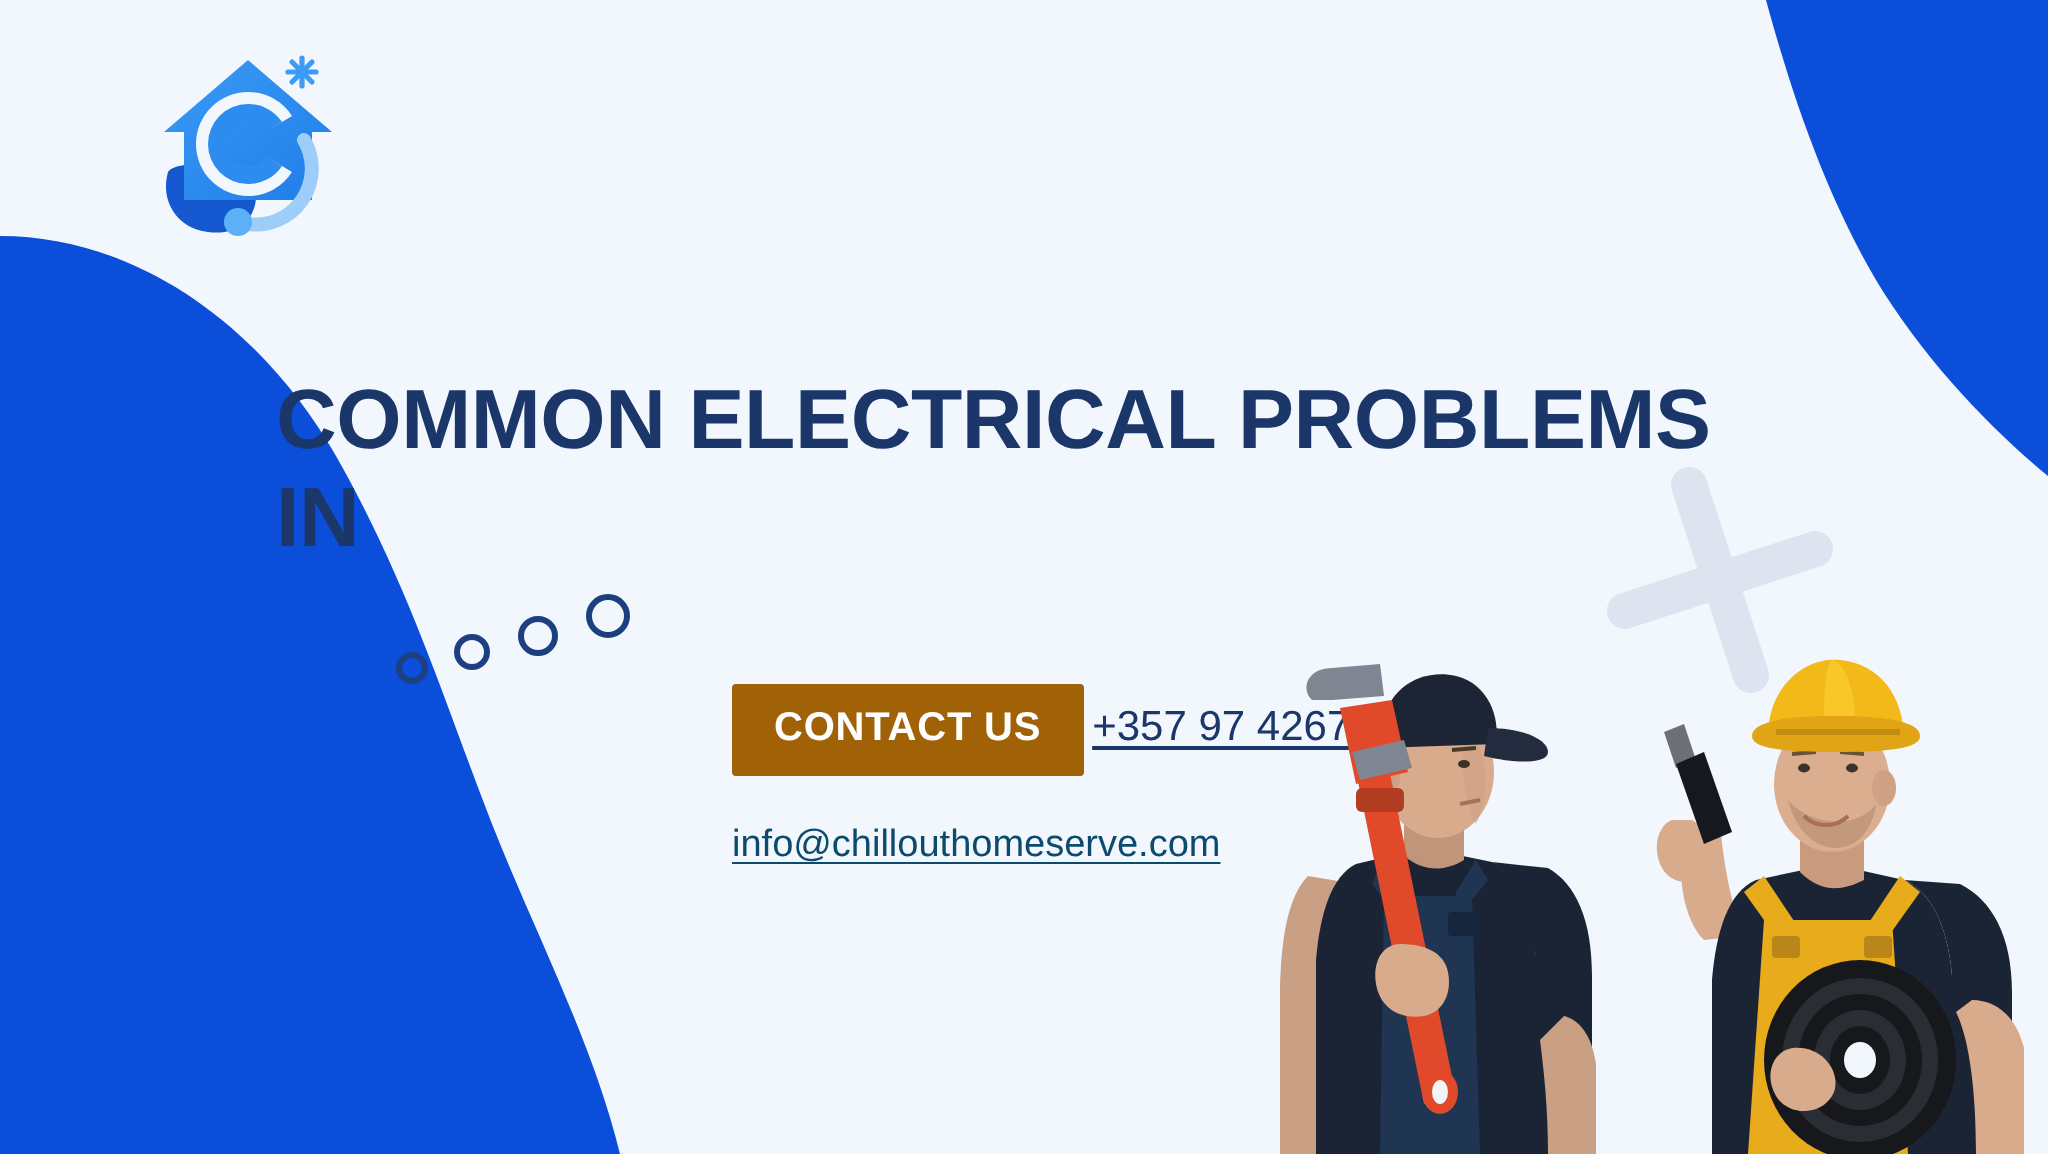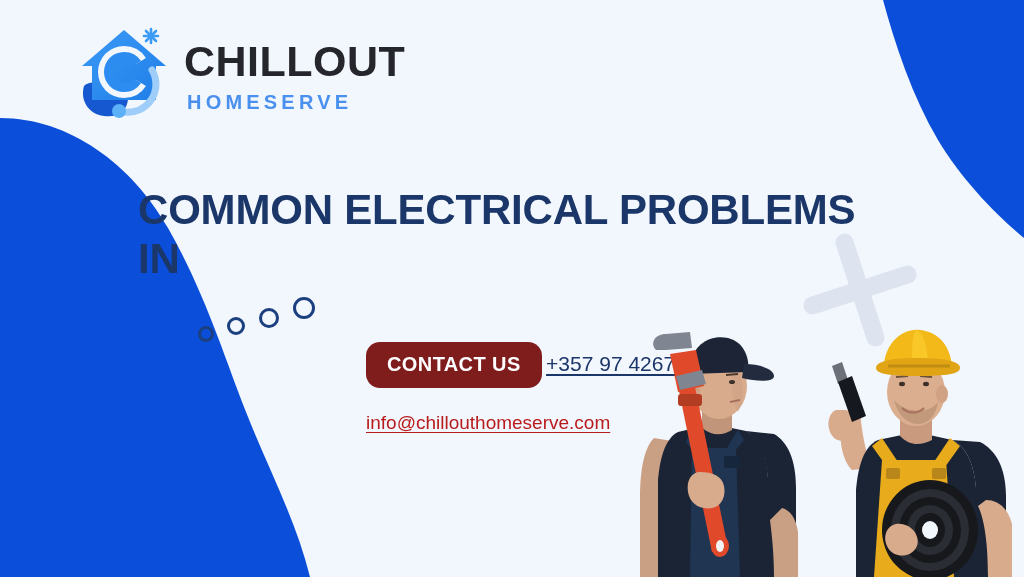--- a/index.html
+++ b/index.html
@@ -111,44 +111,44 @@
 
   
   .contact-group {
     position: absolute;
     left: 366px;
     top: 330px;
     z-index: 6;
   }
   .contact-btn {
     display: inline-block;
-    background: #7f1d1d;
+    background: #a16207;
     color: #ffffff;
     font-size: 20px;
     font-weight: bold;
     letter-spacing: 0.4px;
     padding: 11px 21px 12px 21px;
     border: none;
-    border-radius: 14px;
+    border-radius: 2px;
     font-family: "Liberation Sans", sans-serif;
     cursor: pointer;
   }
   .contact-phone {
     display: inline-block;
     margin-top: 22px;
     color: #1b3668;
     font-size: 21px;
     text-decoration: underline;
     text-underline-offset: 3px;
     cursor: pointer;
   }
   .contact-email {
     display: block;
     margin-top: 24px;
-    color: #b91c1c;
+    color: #0c4a6e;
     font-size: 19px;
     text-decoration: underline;
     text-underline-offset: 3px;
     cursor: pointer;
     width: fit-content;
   }
 
   
   .workers {
     position: absolute;
@@ -206,24 +206,20 @@
       <circle cx="41" cy="85" r="7" fill="#5bb0f7"></circle>
 
       <g stroke="#3b9bf5" stroke-width="2.6" stroke-linecap="round">
         <line x1="73" y1="3" x2="73" y2="17"></line>
         <line x1="66" y1="10" x2="80" y2="10"></line>
         <line x1="68" y1="5" x2="78" y2="15"></line>
         <line x1="78" y1="5" x2="68" y2="15"></line>
       </g>
       <circle cx="73" cy="10" r="2.4" fill="#3b9bf5"></circle>
     </svg>
-    <div class="logo-words">
-      <span class="logo-name">CHILLOUT</span>
-      <span class="logo-sub">HOMESERVE</span>
-    </div>
   </div>
 
   <h1 class="headline">
     <span class="ln">COMMON ELECTRICAL PROBLEMS IN</span>
   </h1>
 
   <div class="rings">
     <span class="ring r1"></span>
     <span class="ring r2"></span>
     <span class="ring r3"></span>

